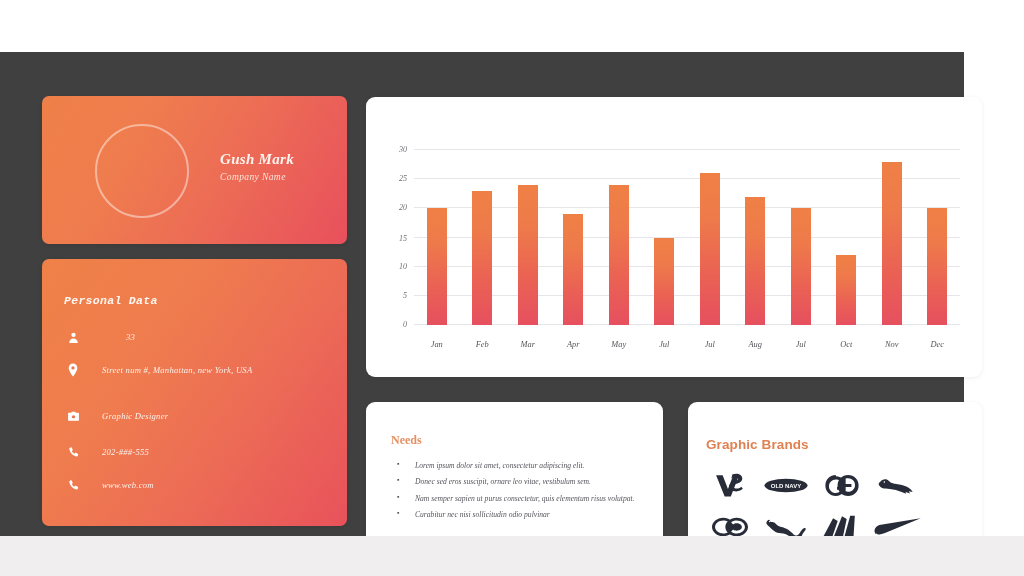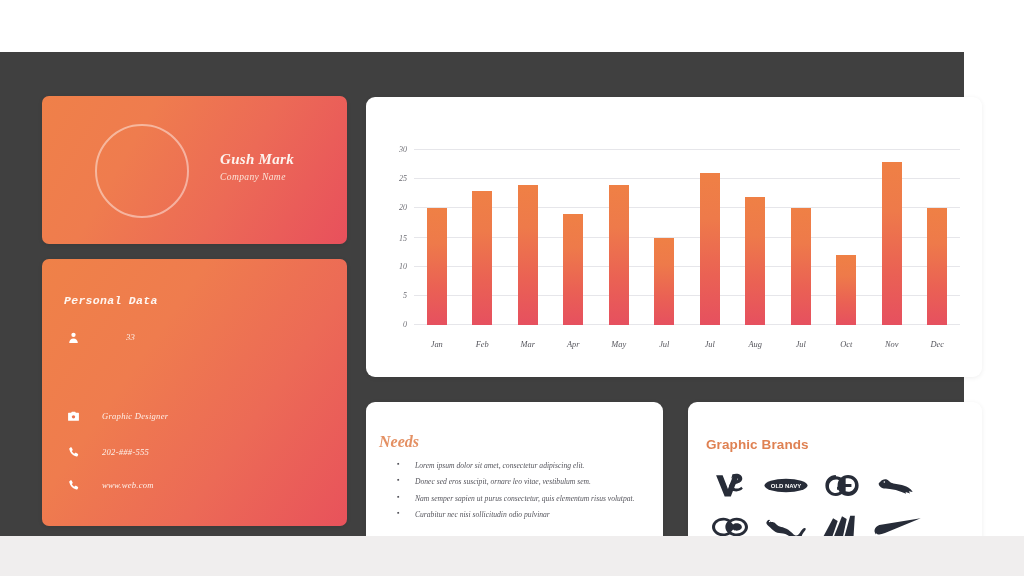--- a/index.html
+++ b/index.html
@@ -105,23 +105,23 @@
     font-style: italic; font-size: 8.4px; color: #55555c;
   }
 
   
   .needs-card {
     position: absolute; left: 366px; top: 350px; width: 297px; height: 177px;
     background: #ffffff; border-radius: 9px;
     box-shadow: 0 1px 5px rgba(0,0,0,0.07);
   }
   .needs-title {
-    position: absolute; left: 13px; top: 31px;
-    font-family: "Liberation Serif", serif;
-    font-style: italic; font-weight: bold; font-size: 16px; color: #e49063;
+    position: absolute; left: 25px; top: 31px;
+    font-family: "Liberation Serif", serif;
+    font-weight: bold; font-size: 12px; color: #e49063;
   }
   .needs-list { position: absolute; left: 27px; top: 58px; right: 18px; }
   .needs-item {
     position: relative; padding-left: 22px; margin-bottom: 5px;
     font-family: "Liberation Serif", serif;
     font-style: italic; font-size: 7.6px; color: #55555c; line-height: 1.5;
   }
   .needs-item::before {
     content: "\25AA"; position: absolute; left: 4px; top: -1px;
     color: #55555c; font-size: 7px;
@@ -169,20 +169,29 @@
       <div class="pd-row pd-0">
         <span class="ico">
           <svg viewBox="0 0 24 24" width="13" height="13">
               <circle cx="12" cy="7" r="4"></circle>
               <path d="M4 22c0-4.4 3.6-8 8-8s8 3.6 8 8z"></path>
             </svg>
         </span>
         <span class="txt">33</span>
       </div>
 
+      <div class="pd-row pd-1">
+        <span class="ico">
+          <svg viewBox="0 0 24 24" width="14" height="14">
+              <path d="M12 1C7.9 1 4.6 4.3 4.6 8.4c0 5.5 7.4 14.6 7.4 14.6s7.4-9.1 7.4-14.6C19.4 4.3 16.1 1 12 1z"></path>
+              <circle cx="12" cy="8.4" r="2.8" fill="#ee7450"></circle>
+            </svg>
+        </span>
+        <span class="txt">Street num #, Manhattan, new York, USA</span>
+      </div>
 
       <div class="pd-row pd-2">
         <span class="ico">
           <svg viewBox="0 0 24 24" width="13" height="13">
               <path d="M9 3h6l1.4 2.2H21c.6 0 1 .4 1 1V19c0 .6-.4 1-1 1H3c-.6 0-1-.4-1-1V6.2c0-.6.4-1 1-1h4.6z"></path>
               <circle cx="12" cy="12.6" r="3.1" fill="#ee7450"></circle>
             </svg>
         </span>
         <span class="txt">Graphic Designer</span>
       </div>

